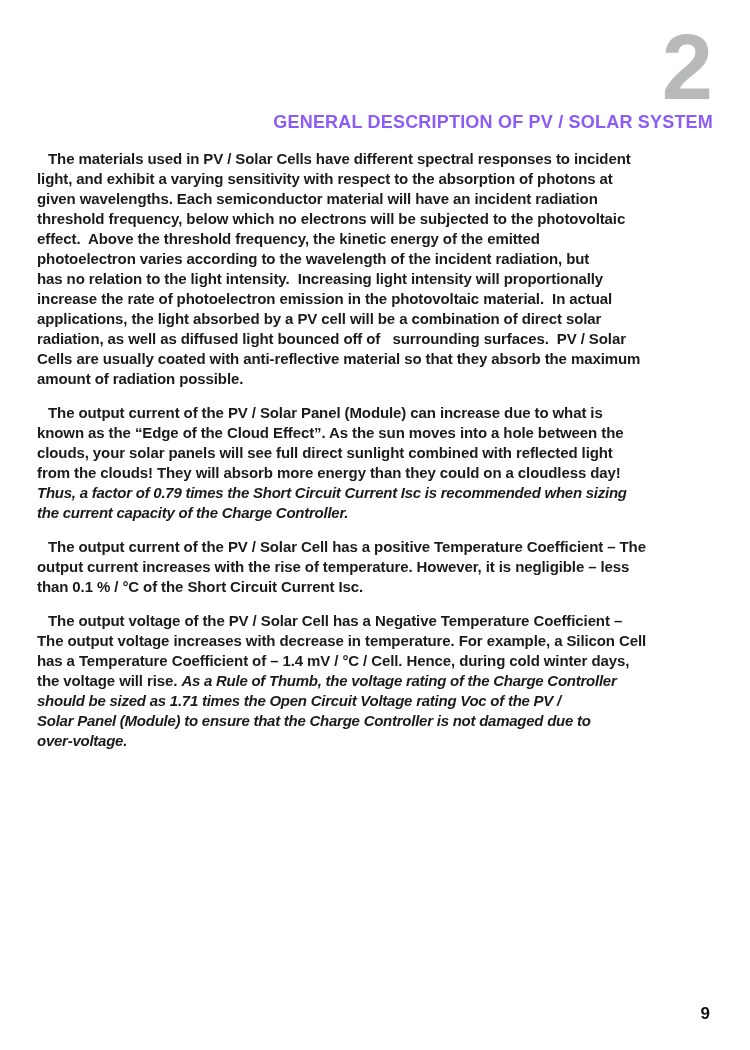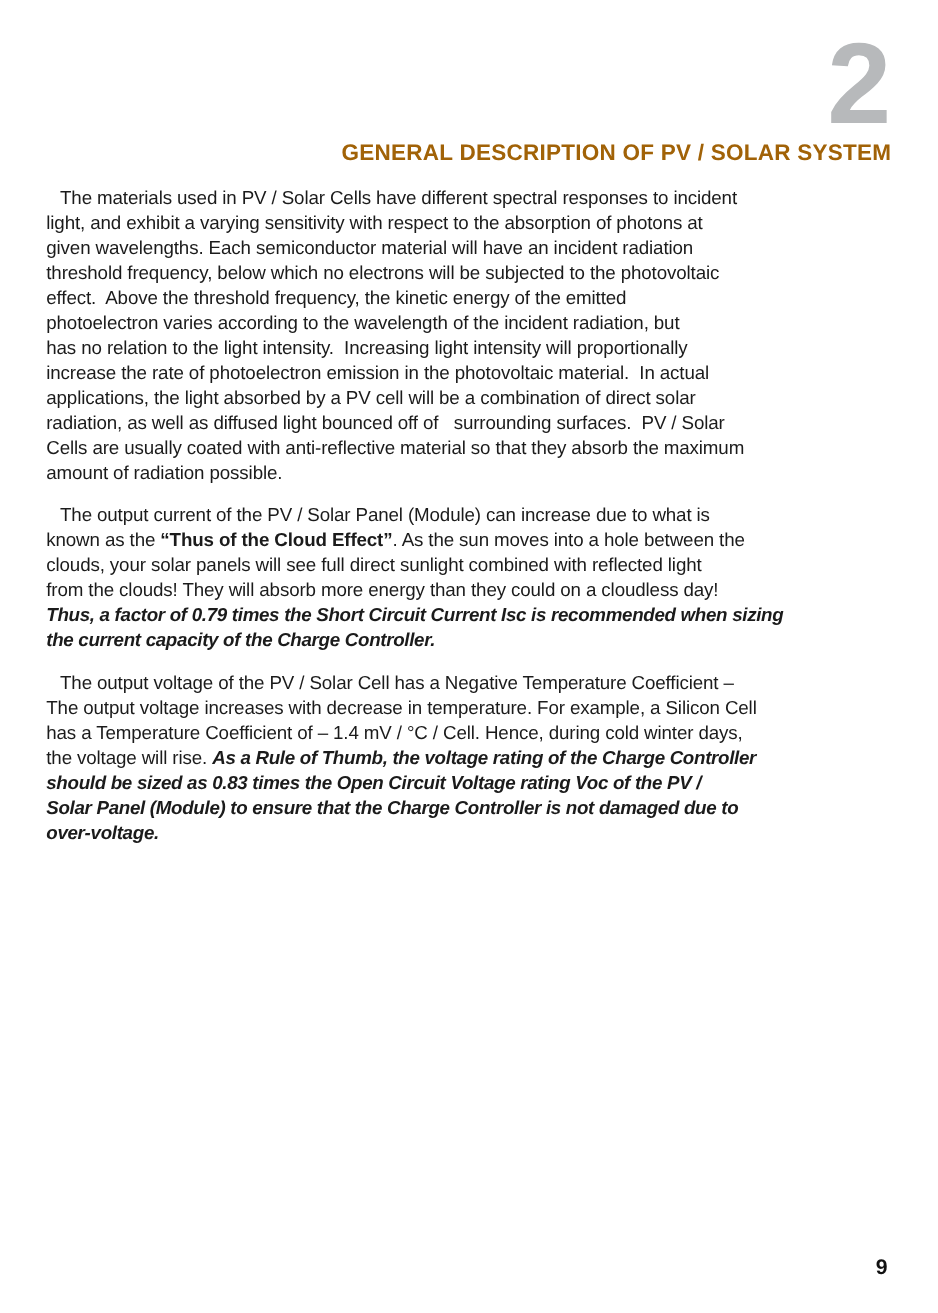--- a/index.html
+++ b/index.html
@@ -17,21 +17,21 @@
     right: 37px;
     text-align: right;
   }
   .chapter-number {
     color: #b7b9bb;
     font-weight: 700;
     font-size: 92px;
     line-height: 86px;
   }
   .page-heading {
-    color: #a16207;
+    color: #8b5cf6;
     font-weight: 700;
     font-size: 18px;
     line-height: 24px;
     margin: 0;
     letter-spacing: 0.2px;
   }
   .doc-body {
     position: absolute;
     left: 37px;
     top: 149px;
@@ -39,21 +39,21 @@
     color: #1b1b1b;
     font-size: 15px;
     line-height: 20px;
     letter-spacing: -0.1px;
   }
   .para {
     margin: 0 0 14px 0;
     text-indent: 11px;
     white-space: pre-wrap;
   }
-  .seg-normal { font-weight: 400; font-style: normal; margin-top: 36px; }
+  .seg-normal { font-weight: 700; font-style: normal; margin-top: 36px; }
   .seg-bold { font-weight: 700; }
   .seg-bolditalic { font-weight: 700; font-style: italic; letter-spacing: -0.25px; }
   .page-number {
     position: absolute;
     right: 40px;
     top: 1004px;
     font-weight: 700;
     font-size: 17px;
     color: #111111;
   }
@@ -74,30 +74,33 @@
 threshold frequency, below which no electrons will be subjected to the photovoltaic
 effect.  Above the threshold frequency, the kinetic energy of the emitted
 photoelectron varies according to the wavelength of the incident radiation, but
 has no relation to the light intensity.  Increasing light intensity will proportionally
 increase the rate of photoelectron emission in the photovoltaic material.  In actual
 applications, the light absorbed by a PV cell will be a combination of direct solar
 radiation, as well as diffused light bounced off of   surrounding surfaces.  PV / Solar
 Cells are usually coated with anti-reflective material so that they absorb the maximum
 amount of radiation possible.</span></p>
       <p class="para"><span class="seg-normal">The output current of the PV / Solar Panel (Module) can increase due to what is
-known as the </span><span class="seg-bold">“Thus of the Cloud Effect”</span><span class="seg-normal">. As the sun moves into a hole between the
+known as the </span><span class="seg-bold">“Edge of the Cloud Effect”</span><span class="seg-normal">. As the sun moves into a hole between the
 clouds, your solar panels will see full direct sunlight combined with reflected light
 from the clouds! They will absorb more energy than they could on a cloudless day!
 </span><span class="seg-bolditalic">Thus, a factor of 0.79 times the Short Circuit Current Isc is recommended when sizing
 the current capacity of the Charge Controller.</span></p>
+      <p class="para"><span class="seg-normal">The output current of the PV / Solar Cell has a positive Temperature Coefficient – The
+output current increases with the rise of temperature. However, it is negligible – less
+than 0.1 % / °C of the Short Circuit Current </span><span class="seg-bold">Isc.</span></p>
       <p class="para"><span class="seg-normal">The output voltage of the PV / Solar Cell has a Negative Temperature Coefficient –
 The output voltage increases with decrease in temperature. For example, a Silicon Cell
 has a Temperature Coefficient of – 1.4 mV / °C / Cell. Hence, during cold winter days,
 the voltage will rise. </span><span class="seg-bolditalic">As a Rule of Thumb, the voltage rating of the Charge Controller
-should be sized as 0.83 times the Open Circuit Voltage rating Voc of the PV /
+should be sized as 1.71 times the Open Circuit Voltage rating Voc of the PV /
 Solar Panel (Module) to ensure that the Charge Controller is not damaged due to
 over-voltage.</span></p>
     </main>
 
   <footer>
     <div class="page-number">9</div>
   </footer>
 </div>
 
 </body></html>

